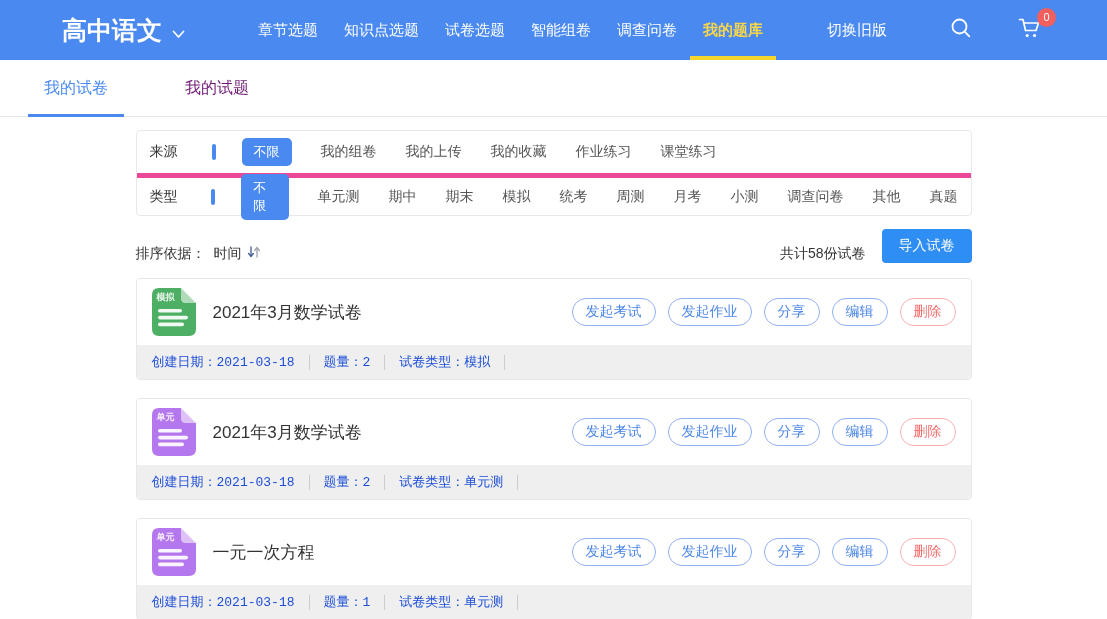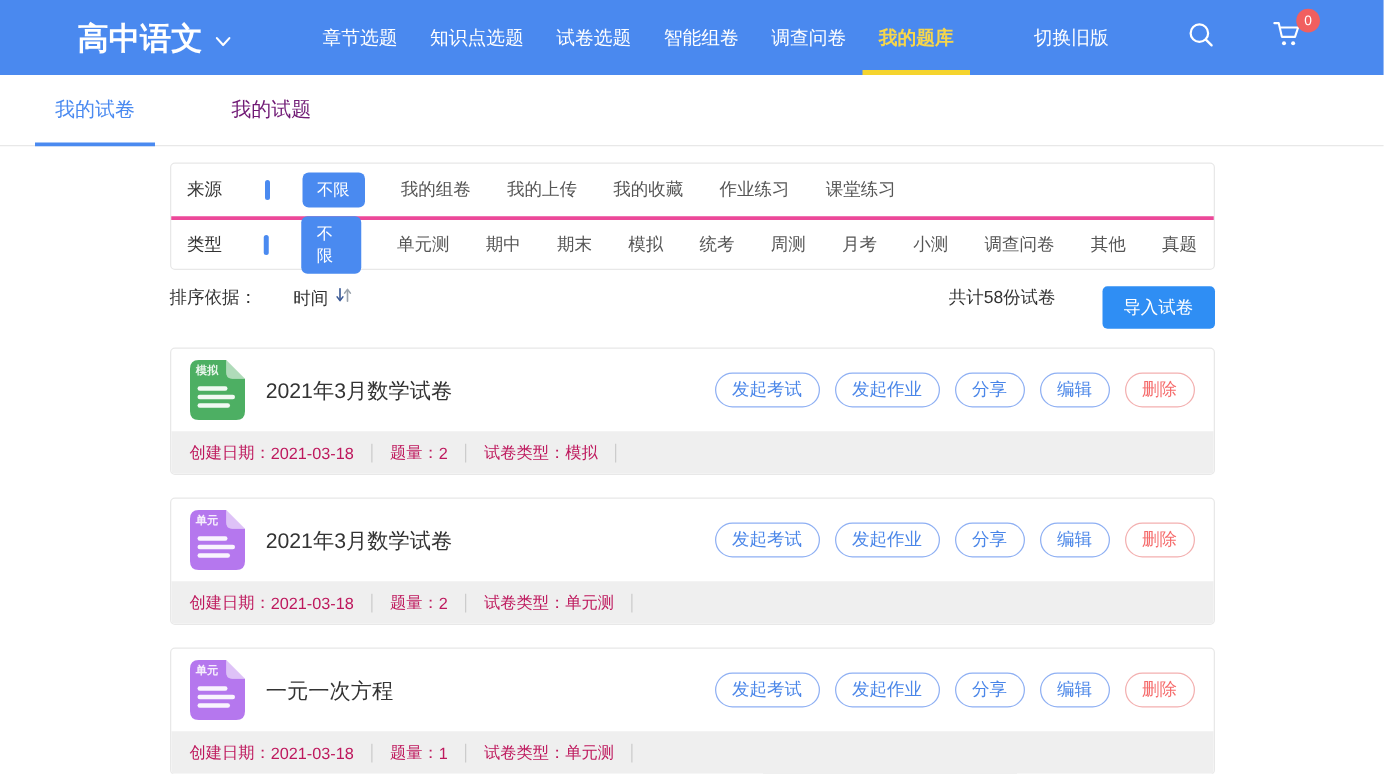--- a/index.html
+++ b/index.html
@@ -48,31 +48,31 @@
   }
   .tab.active { color: #4a8af0; text-align: center; }
   .tab.active::after {
     content: ""; position: absolute; left: 0; right: 0; bottom: -1px;
     height: 3px; background: #4a8af0;
   }
   
   .container { width: 836px; margin: 0 auto; }
   .filter-panel { margin-top: 13px; border: 1px solid #e8e8e8; border-radius: 4px; }
   .filter-row { display: flex; align-items: center; height: 42px; padding: 0 13px; }
-  .filter-row + .filter-row { border-top: 3px solid #ec4899; }
+  .filter-row + .filter-row { border-top: 5px solid #ec4899; }
   .filter-label { font-size: 14px; color: #333; width: 36px; }
   .filter-bar { width: 4px; height: 16px; border-radius: 2px; background: #4a8af0; margin-left: 26px; }
   .filter-opts { display: flex; align-items: center; gap: 29px; margin-left: 26px; }
   .pill {
     background: #4a8af0; color: #fff; font-size: 13px;
     padding: 5px 12px; border-radius: 5px; cursor: pointer;
   }
   .opt { font-size: 14px; color: #555; cursor: pointer; white-space: nowrap; }
   
-  .toolbar { display: flex; align-items: flex-start; margin-top: 13px; gap: 21px; }
+  .toolbar { display: flex; align-items: flex-end; margin-top: 13px; }
   .sort-label { font-size: 14px; color: #333; }
   .sort-control { display: flex; align-items: center; gap: 5px; margin-left: 8px; cursor: pointer; }
   .sort-value { font-size: 14px; color: #333; }
   .total-text { margin-left: auto; font-size: 14px; color: #333; }
   .import-btn {
     margin-left: 16px; background: #2f8ef4; color: #fff;
     border: none; border-radius: 4px; padding: 8px 17px;
     font-size: 14px; cursor: pointer; font-family: inherit;
   }
   
@@ -86,21 +86,21 @@
   .card-title { margin-left: 17px; font-size: 17px; color: #333; cursor: pointer; }
   .card-actions { margin-left: auto; display: flex; gap: 12px; }
   .action-btn {
     background: #fff; border: 1px solid #8fb0f3; color: #4a86e8;
     border-radius: 15px; padding: 4px 13px; font-size: 14px;
     cursor: pointer; white-space: nowrap; font-family: inherit;
   }
   .action-btn.danger { border-color: #f3b0b0; color: #f56c6c; }
   .card-footer {
     background: #efefef; height: 34px; display: flex; align-items: center;
-    padding: 0 15px; font-size: 13px; color: #be185d;
+    padding: 0 15px; font-size: 13px; color: #1d4ed8; font-family: Liberation Mono, monospace;
   }
   .meta-sep { width: 1px; height: 15px; background: #ccc; margin: 0 14px; }
 </style>
 </head>
 <body>
 
 <div class="navbar">
   <div class="brand">
     <span>高中语文</span>
     <span>

